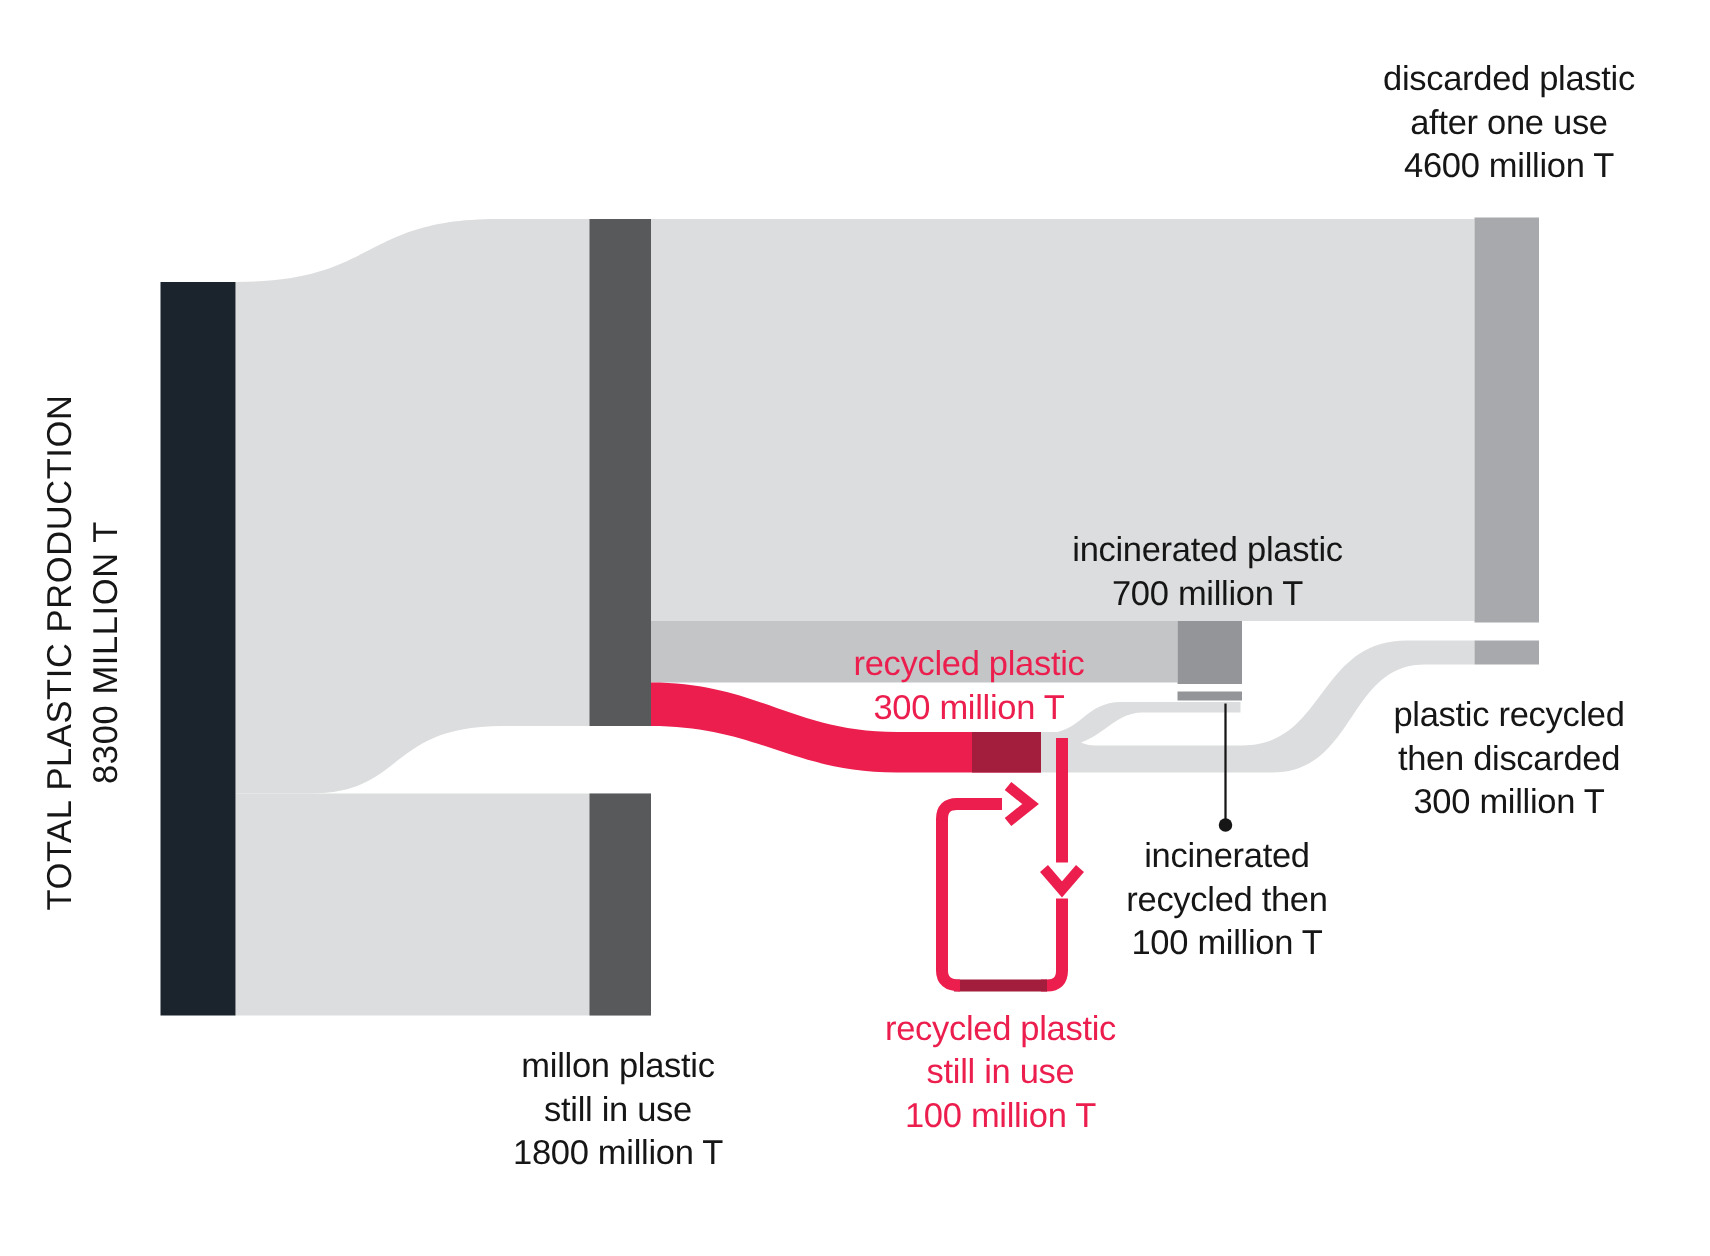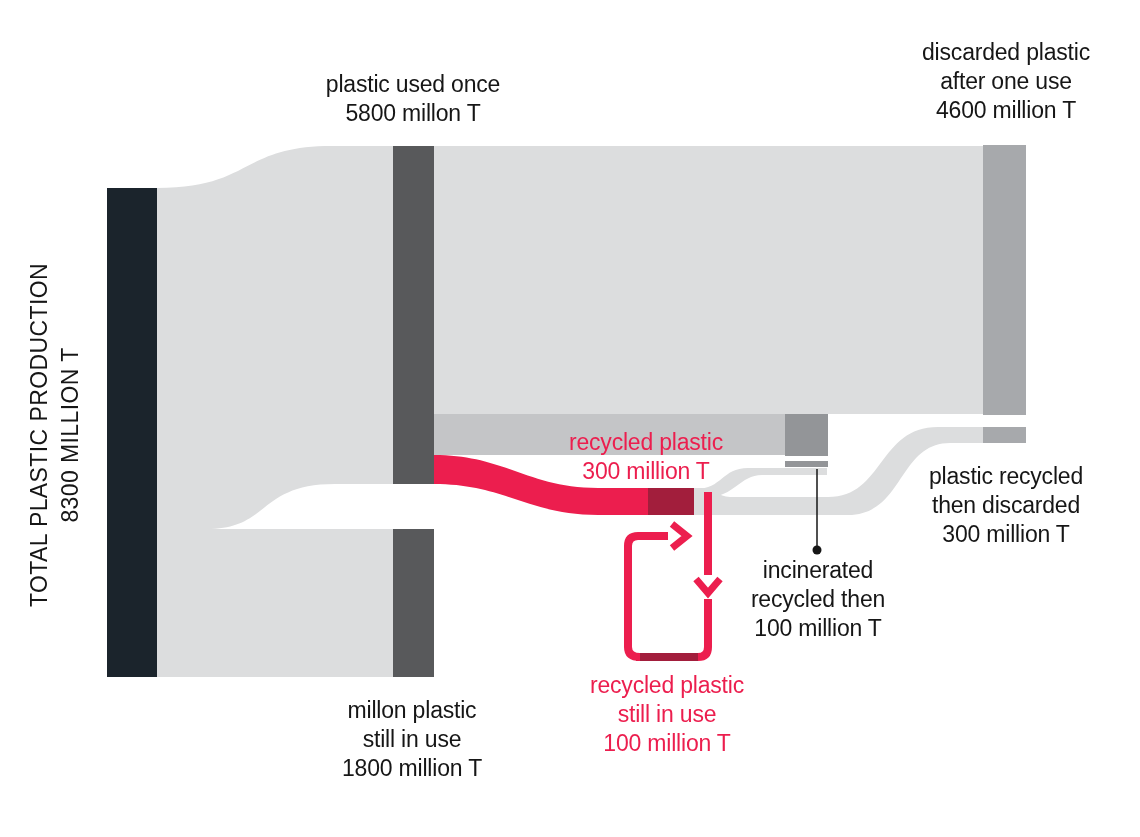--- a/index.html
+++ b/index.html
@@ -65,31 +65,31 @@
 
     <line class="callout-line" x1="817" y1="469" x2="817" y2="546"></line>
     <circle class="callout-dot" cx="817" cy="550" r="4.5"></circle>
   </svg>
 
   <div class="lbl rot" style="left:-130px;top:404px;">
     <div>TOTAL PLASTIC PRODUCTION</div>
     <div>8300 MILLION T</div>
   </div>
 
-  <div class="lbl" style="left:263px;top:70px;">
-    <div>plastic used once</div>
-    <div>5800 millon T</div>
-  </div>
 
   <div class="lbl" style="left:856px;top:38px;">
     <div>discarded plastic</div>
     <div>after one use</div>
     <div>4600 million T</div>
   </div>
 
+  <div class="lbl" style="left:655px;top:352px;">
+    <div>incinerated plastic</div>
+    <div>700 million T</div>
+  </div>
 
   <div class="lbl red" style="left:496px;top:428px;">
     <div>recycled plastic</div>
     <div>300 million T</div>
   </div>
 
   <div class="lbl" style="left:856px;top:462px;">
     <div>plastic recycled</div>
     <div>then discarded</div>
     <div>300 million T</div>

